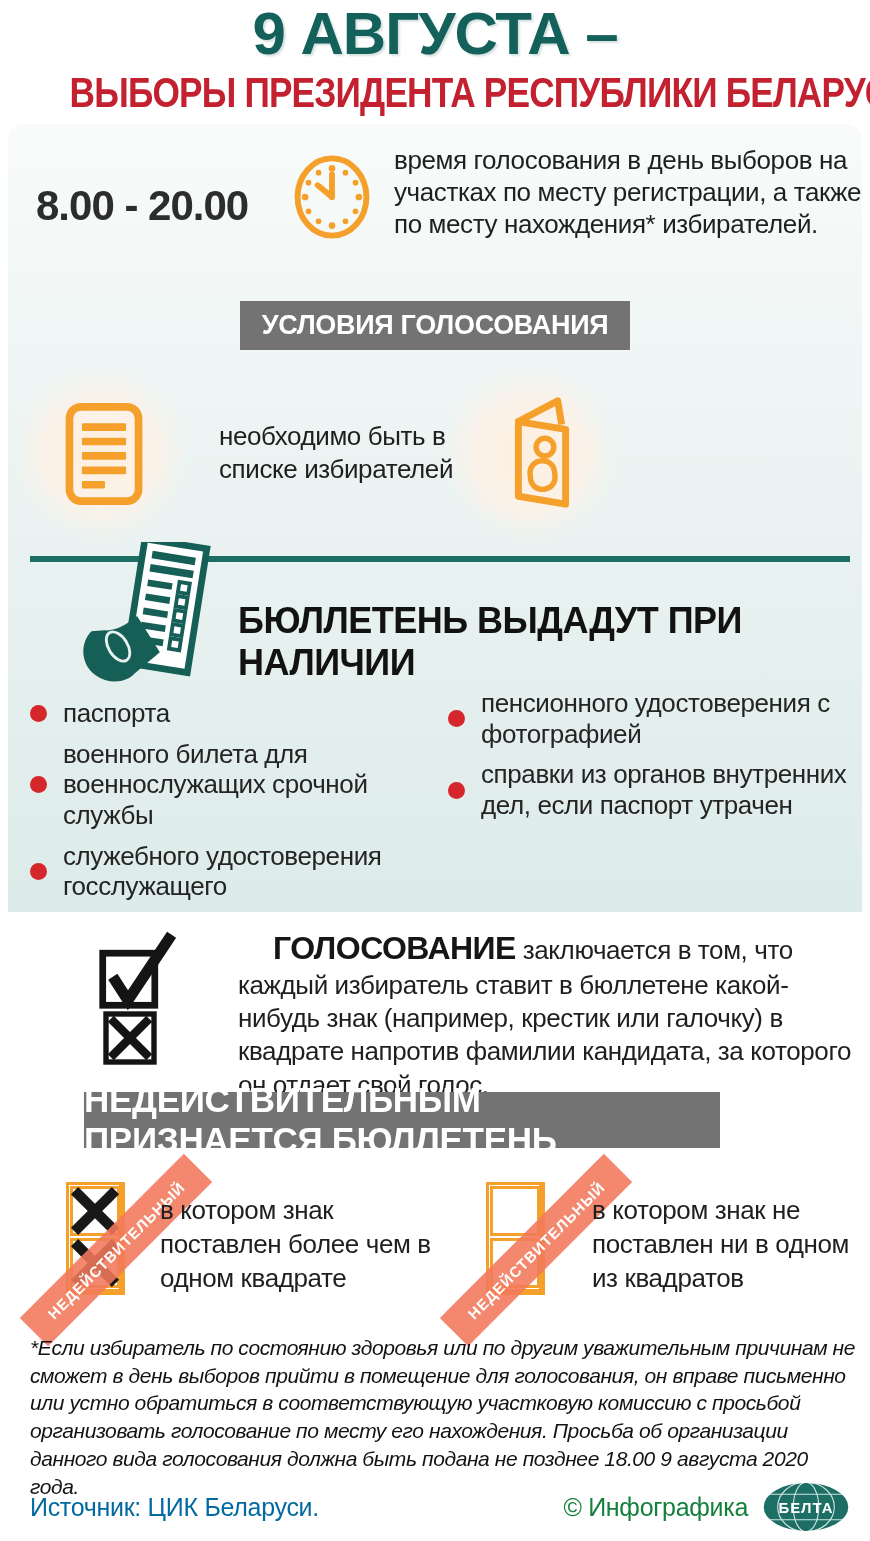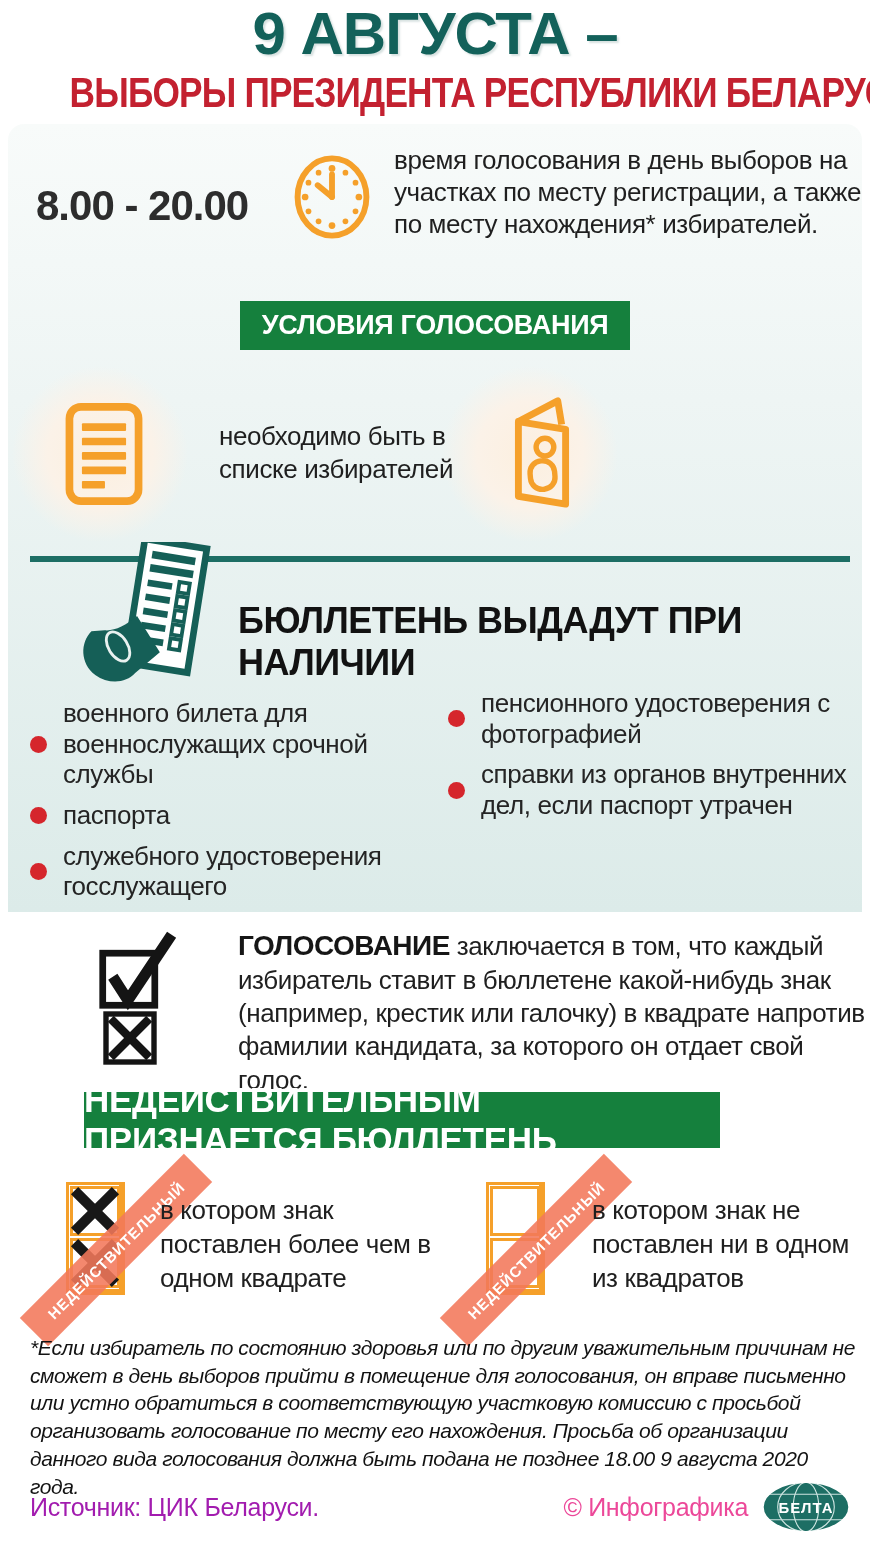--- a/index.html
+++ b/index.html
@@ -20,21 +20,21 @@
     background:linear-gradient(180deg,#f8fbfa 0%,#eef5f4 35%,#dcebe9 100%);}
 
   
   .time-text{position:absolute;left:36px;top:182px;font-size:42px;font-weight:800;
     color:#2d2d2d;letter-spacing:-1px;}
   .clock{position:absolute;left:290px;top:148px;width:84px;height:98px;}
   .hours-note{position:absolute;left:394px;top:144px;width:478px;font-size:26px;
     line-height:1.24;color:#1f1f1f;letter-spacing:-0.4px;}
 
   
-  .banner{position:absolute;background:#15803d;color:#ffffff;font-weight:700;
+  .banner{position:absolute;background:#737373;color:#ffffff;font-weight:700;
     display:flex;align-items:center;justify-content:center;letter-spacing:-0.3px;}
   .banner-conditions{left:240px;top:301px;width:390px;height:49px;font-size:27px;}
   .banner-invalid{left:84px;top:1092px;width:636px;height:56px;font-size:35px;}
 
   
   .soft-circle{position:absolute;width:176px;height:176px;border-radius:50%;
     background:radial-gradient(closest-side,#fcefdf 0%,#fbf2e8 60%,rgba(251,242,232,0) 100%);}
   .circle-1{left:12px;top:366px;}
   .circle-2{left:442px;top:366px;}
   .cond-icon-1{position:absolute;left:56px;top:400px;width:96px;height:108px;}
@@ -53,21 +53,21 @@
   .req-right{left:448px;top:688px;width:414px;}
   .req-item{display:flex;align-items:center;gap:16px;}
   .req-dot{width:17px;height:17px;border-radius:50%;background:#d5262c;flex:0 0 auto;}
   .req-text{font-size:26px;line-height:1.18;color:#242424;letter-spacing:-0.4px;}
 
   
   .checkbox-check{position:absolute;left:96px;top:928px;width:84px;height:84px;}
   .checkbox-x{position:absolute;left:100px;top:1008px;width:60px;height:60px;}
   .vote-text{position:absolute;left:238px;top:928px;width:630px;font-size:26px;
     line-height:1.28;color:#1f1f1f;letter-spacing:-0.4px;margin:0;}
-  .vote-lead{font-weight:800;font-size:28px;color:#161616;letter-spacing:-0.5px;}
+  .vote-lead{font-weight:800;font-size:32px;color:#161616;letter-spacing:-0.5px;margin-left:35px;}
 
   
   .invalid-figure{position:absolute;width:190px;height:150px;}
   .fig-1{left:18px;top:1178px;}
   .fig-2{left:438px;top:1178px;}
   .sheet{position:absolute;left:48px;top:4px;width:50px;height:104px;
     border:3px solid #f5a02a;border-right-width:6px;border-bottom-width:6px;background:transparent;}
   .sq{position:absolute;left:52px;width:44px;height:44px;border:3px solid #f5a02a;background:#ffffff;}
   .sq-1{top:8px;} .sq-2{top:60px;}
   .sq svg{position:absolute;left:-3px;top:-3px;width:50px;height:50px;overflow:visible;}
@@ -77,23 +77,23 @@
     color:#ffffff;font-weight:700;font-size:15px;letter-spacing:1px;}
   .inv-text{position:absolute;font-size:26px;line-height:1.3;color:#1f1f1f;letter-spacing:-0.4px;}
   .inv-text-1{left:160px;top:1194px;width:280px;}
   .inv-text-2{left:592px;top:1194px;width:288px;}
 
   
   .footnote{position:absolute;left:30px;top:1334px;width:828px;font-size:21px;
     font-style:italic;line-height:1.32;color:#121212;letter-spacing:-0.4px;}
   .footer{position:absolute;left:30px;top:1480px;width:822px;height:54px;
     display:flex;justify-content:space-between;align-items:center;}
-  .footer-source{font-size:25px;color:#a21caf;letter-spacing:-0.3px;}
+  .footer-source{font-size:25px;color:#0369a1;letter-spacing:-0.3px;}
   .footer-right{display:flex;align-items:center;gap:12px;}
-  .footer-credit{font-size:25px;color:#ec4899;letter-spacing:-0.3px;}
+  .footer-credit{font-size:25px;color:#15803d;letter-spacing:-0.3px;}
   .belta-logo{width:92px;height:54px;}
 </style>
 </head>
 <body>
 
 <div id="page">
 
   <div class="title-date">9 АВГУСТА –</div>
   <div class="title-main">ВЫБОРЫ ПРЕЗИДЕНТА РЕСПУБЛИКИ БЕЛАРУСЬ</div>
 
@@ -167,25 +167,25 @@
       </g>
     </g>
     <path d="M16 94 C4 106 4 128 20 140 C34 150 52 149 62 138 L88 116 L64 78 C52 88 40 94 30 93 Z" fill="#155f57"></path>
     <ellipse cx="44" cy="110" rx="10" ry="17" transform="rotate(-32 44 110)" fill="none" stroke="#e9f2f0" stroke-width="3"></ellipse>
   </svg>
   <div class="section-header">БЮЛЛЕТЕНЬ ВЫДАДУТ ПРИ НАЛИЧИИ</div>
 
   <div class="req-col req-left">
     <div class="req-item">
       <span class="req-dot"></span>
+      <span class="req-text">паспорта</span>
+    </div>
+    <div class="req-item">
+      <span class="req-dot"></span>
       <span class="req-text">военного билета для военнослужащих срочной службы</span>
-    </div>
-    <div class="req-item">
-      <span class="req-dot"></span>
-      <span class="req-text">паспорта</span>
     </div>
     <div class="req-item">
       <span class="req-dot"></span>
       <span class="req-text">служебного удостоверения госслужащего</span>
     </div>
   </div>
 
   <div class="req-col req-right">
     <div class="req-item">
       <span class="req-dot"></span>

